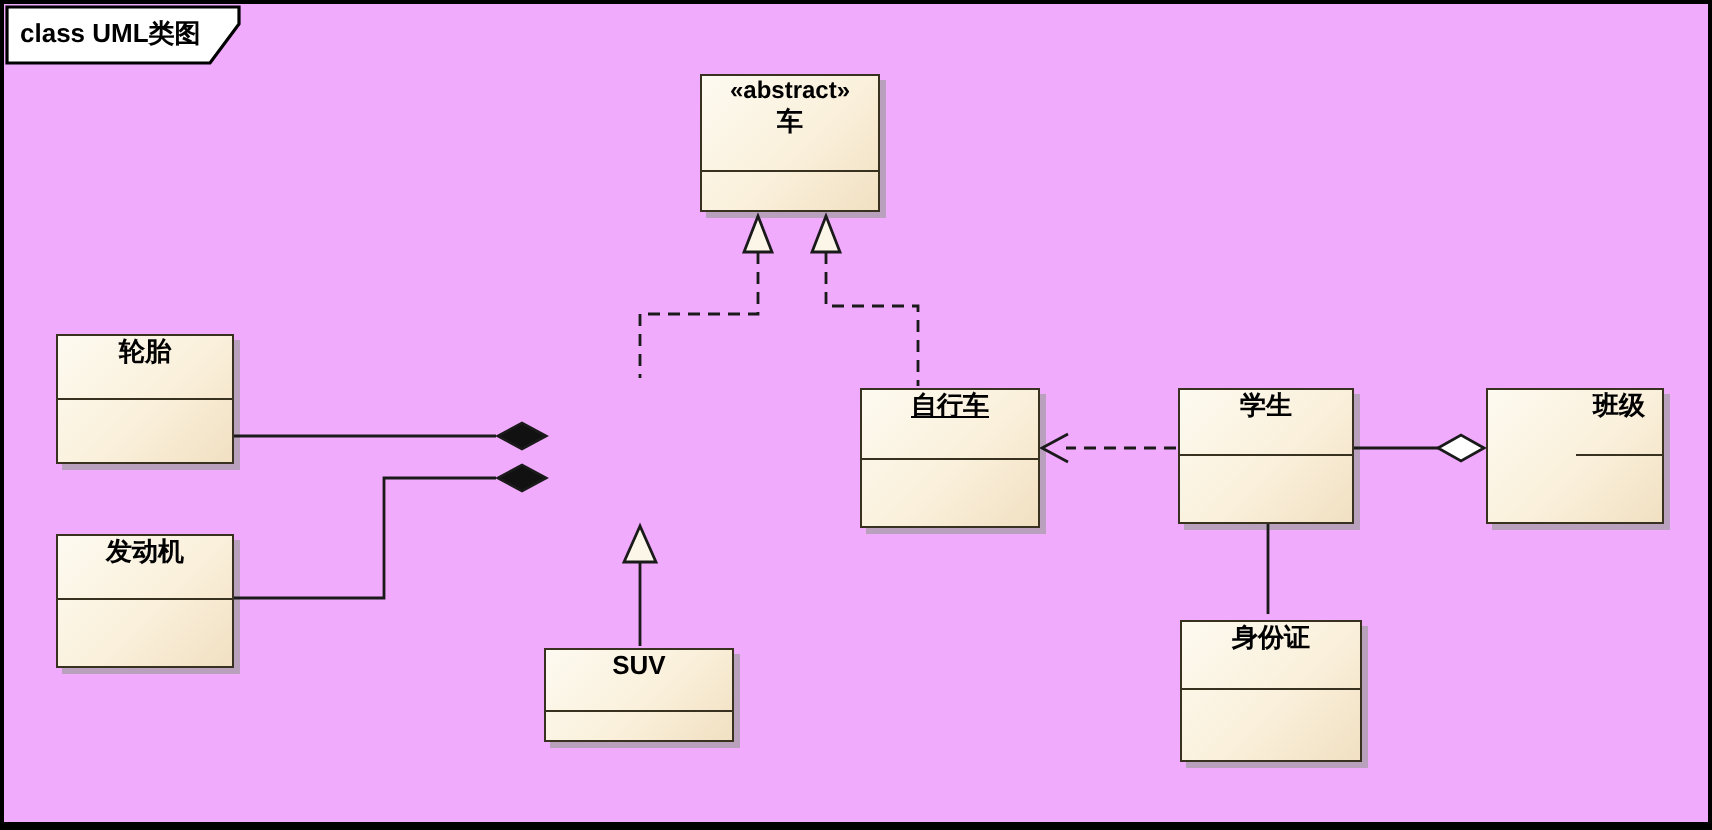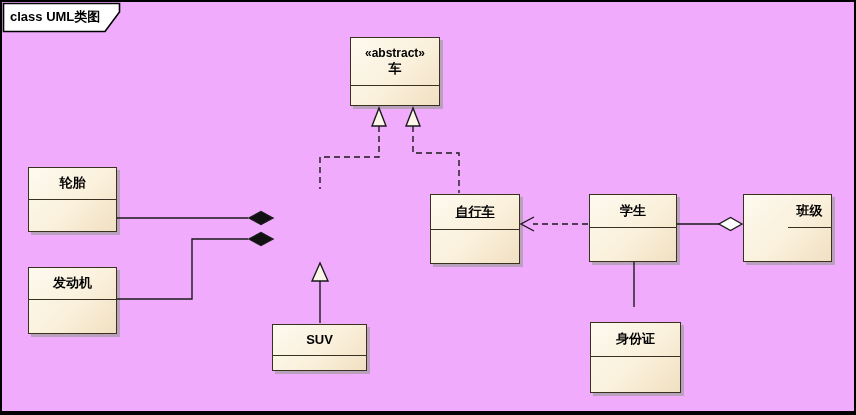--- a/index.html
+++ b/index.html
@@ -28,21 +28,21 @@
     box-sizing:border-box;
     background:linear-gradient(135deg,#fdfaf0 0%,#faf0db 55%,#f1e0c2 100%);
     border:1.5px solid #39311f;
     box-shadow:3px 3px 0 rgba(155,155,155,0.65);
     display:flex; flex-direction:column;
   }
   .uml-box .name-compartment {
     box-sizing:border-box;
     border-bottom:1.3px solid #39311f;
     display:flex; flex-direction:column;
-    align-items:center; justify-content:center;
+    align-items:center; justify-content:flex-start;
     font-weight:bold; font-size:13px; color:#000;
     line-height:1.25;
   }
   .uml-box .stereotype { font-size:12px; font-weight:bold; }
   .uml-box .attr-compartment { flex:1; }
 </style>
 </head>
 <body>
 
 <div id="frame" data-interactable="false">
@@ -93,21 +93,21 @@
     <div class="attr-compartment" data-interactable="false"></div>
   </div>
 
   <div class="uml-box" style="left:741px; top:192px; width:89px; height:68px;padding-left:44px;" data-interactable="true">
     <div class="name-compartment" style="height:33px;" data-interactable="false">
       <span data-interactable="false">班级</span>
     </div>
     <div class="attr-compartment" data-interactable="false"></div>
   </div>
 
-  <div class="uml-box" style="left:588px; top:320px; width:91px; height:71px;" data-interactable="true">
+  <div class="uml-box" style="left:588px; top:308px; width:91px; height:71px;" data-interactable="true">
     <div class="name-compartment" style="height:34px;" data-interactable="false">
       <span data-interactable="false">身份证</span>
     </div>
     <div class="attr-compartment" data-interactable="false"></div>
   </div>
 
   <svg id="connector-layer" data-interactable="false" width="856" height="415" viewBox="0 0 856 415">
 
     <path d="M1.5,1.5 H117.5 V10 L103,29.5 H1.5 Z" fill="#ffffff" stroke="#000" stroke-width="1.6" data-interactable="false"></path>
 

